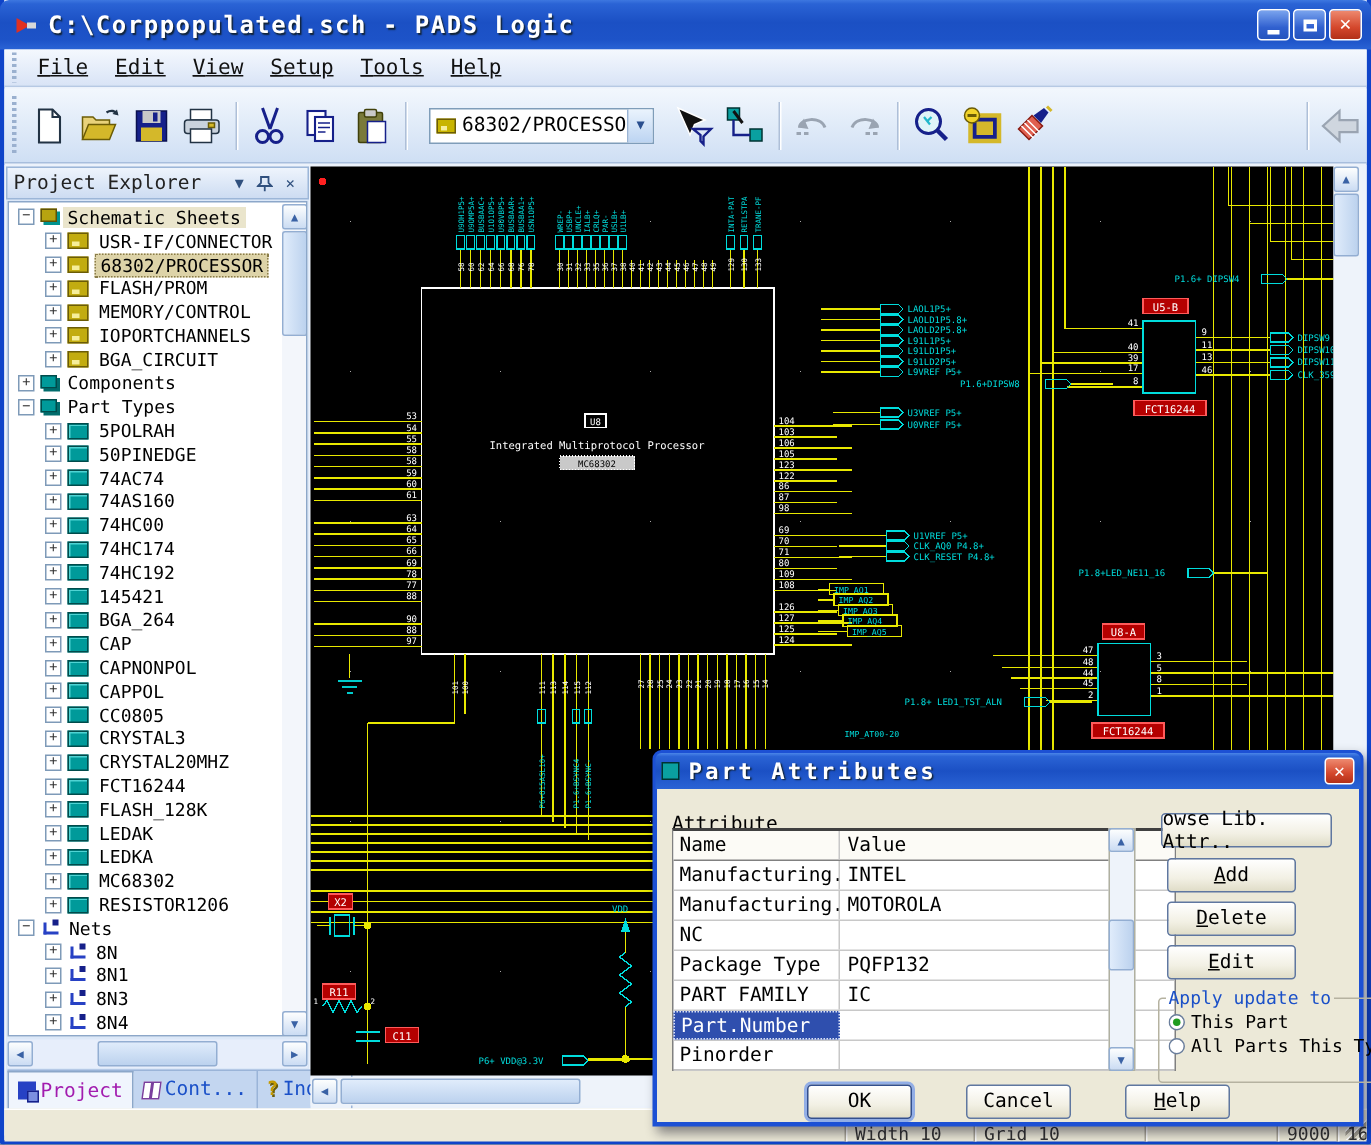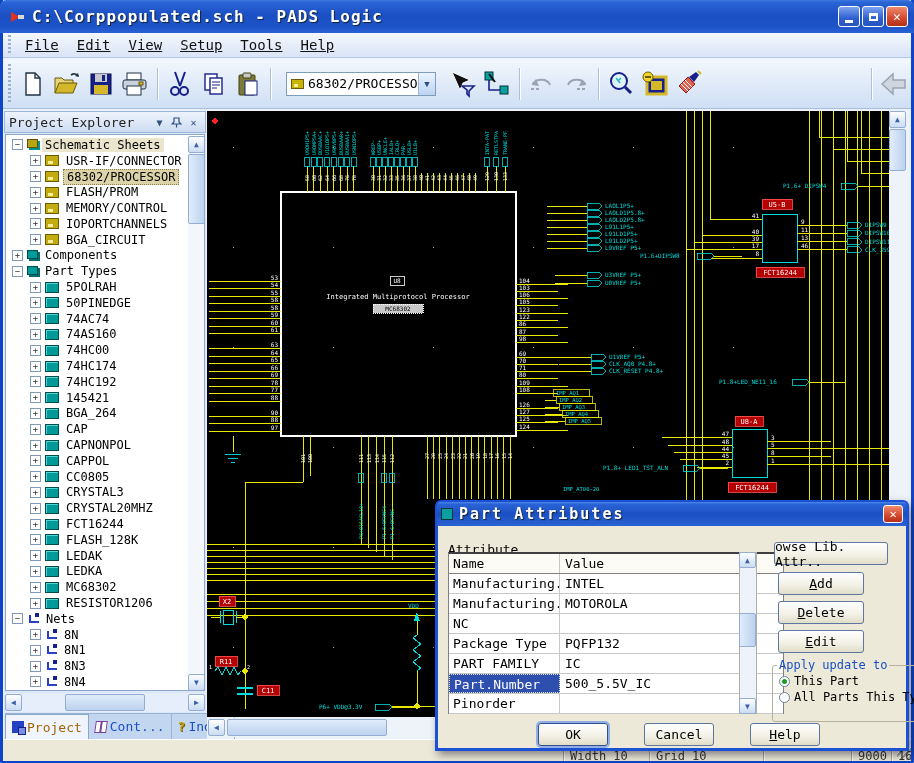--- a/index.html
+++ b/index.html
@@ -83,21 +83,21 @@
   .sb-thumb { position:absolute; border:1px solid #93aed2; border-radius:2px;
     background:linear-gradient(90deg,#e0ecfb,#bcd2ee); }
   .sb-thumb.h { background:linear-gradient(180deg,#e0ecfb,#bcd2ee); }
   #tree-vsb { left:182px; top:1px; width:17px; height:555px; }
   #exp-hsb { position:absolute; left:1px; top:582px; width:200px; height:19px; background:#e7eefb; }
   
   #exp-tabs { position:absolute; left:1px; top:602px; width:202px; height:26px; display:flex;
     background:#c3d6f0; border-top:1px solid #9ab4d8; align-items:stretch; }
   .etab { display:flex; align-items:center; padding:0 6px; font-size:13px; color:#1a50c8; gap:3px;
     border-right:1px solid #9ab4d8; }
-  .etab.active { background:#f0f5fd; border:1px solid #8ca7c9; border-bottom:none; color:#a16207;align-items:center; }
+  .etab.active { background:#f0f5fd; border:1px solid #8ca7c9; border-bottom:none; color:#a21caf;align-items:center; }
   .tabicon { width:12px; height:12px; flex:none; position:relative; }
   .ti-project { background:#2741c4; }
   .ti-project:after { content:""; position:absolute; right:-2px; bottom:-2px; width:6px; height:6px; background:#7b8fe0; border:1px solid #16208a;}
   .ti-book { background:#fff; border:1px solid #7a3f9d; transform:skewX(-8deg); }
   .ti-book:after { content:""; position:absolute; left:4px; top:0; width:2px; height:10px; background:#7a3f9d; }
   .ti-q { color:#c49a00; font-weight:bold; font-size:13px; text-shadow:1px 1px 0 #6b5c06; }
   
   #canvas { position:absolute; left:204px; top:1px; width:682px; height:606px; background:#000; }
   #canvas svg { position:absolute; left:0; top:0; }
   #cv-vsb { position:absolute; left:886px; top:1px; width:19px; height:606px; background:#eef3fa; }
@@ -1011,21 +1011,20 @@
           <div class="rowline">
             <div class="cname">Package Type</div>
             <div class="cval">PQFP132</div>
           </div>
           <div class="rowline">
             <div class="cname">PART FAMILY</div>
             <div class="cval">IC</div>
           </div>
           <div class="rowline">
             <div class="cname sel">Part.Number</div>
-            <div class="cval">500_5.5V_IC</div>
           </div>
           <div class="rowline">
             <div class="cname">Pinorder</div>
             <div class="cval"></div>
           </div>
         </div>
       <div id="attr-vsb">
         <div class="sb-btn" style="left:-1px;top:-1px;width:17px;height:16px;">▲</div>
         <div class="sb-thumb" style="left:-1px;top:60px;width:17px;height:34px;"></div>
         <div class="sb-btn" style="left:-1px;bottom:-1px;width:17px;height:16px;">▼</div>

